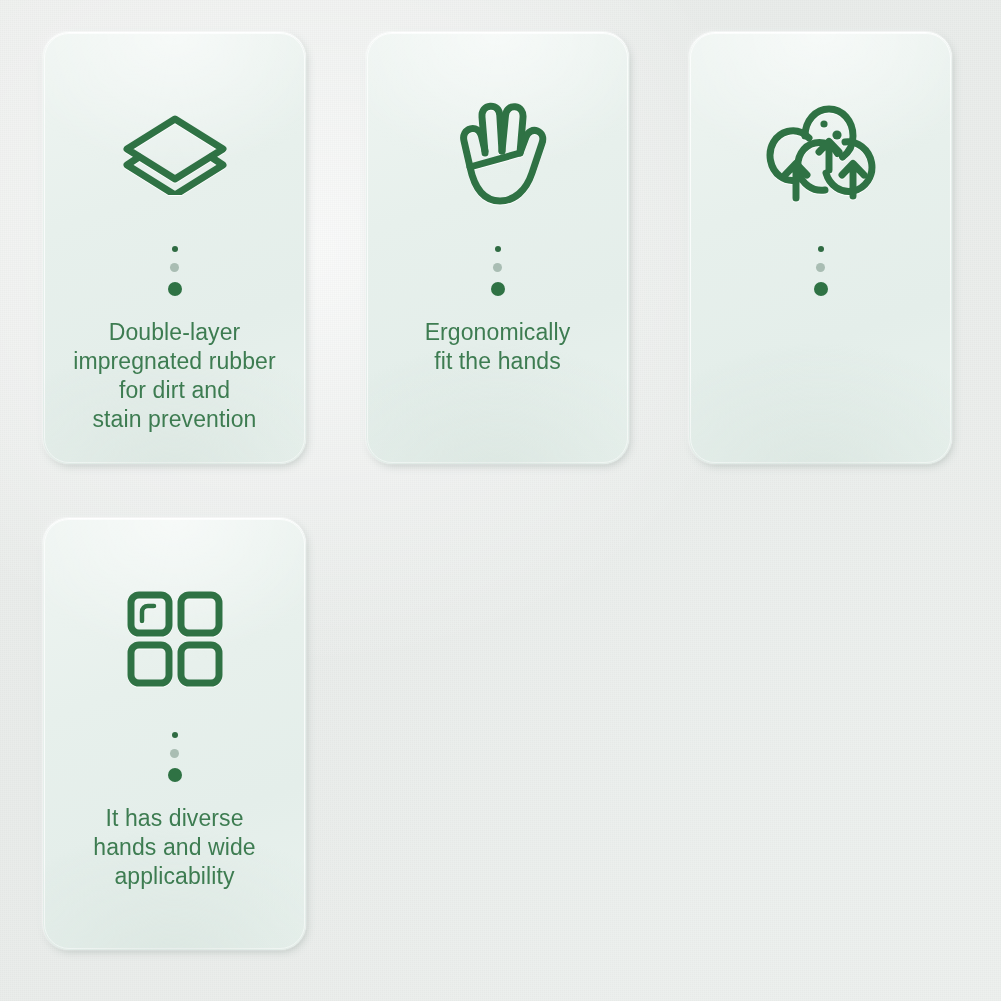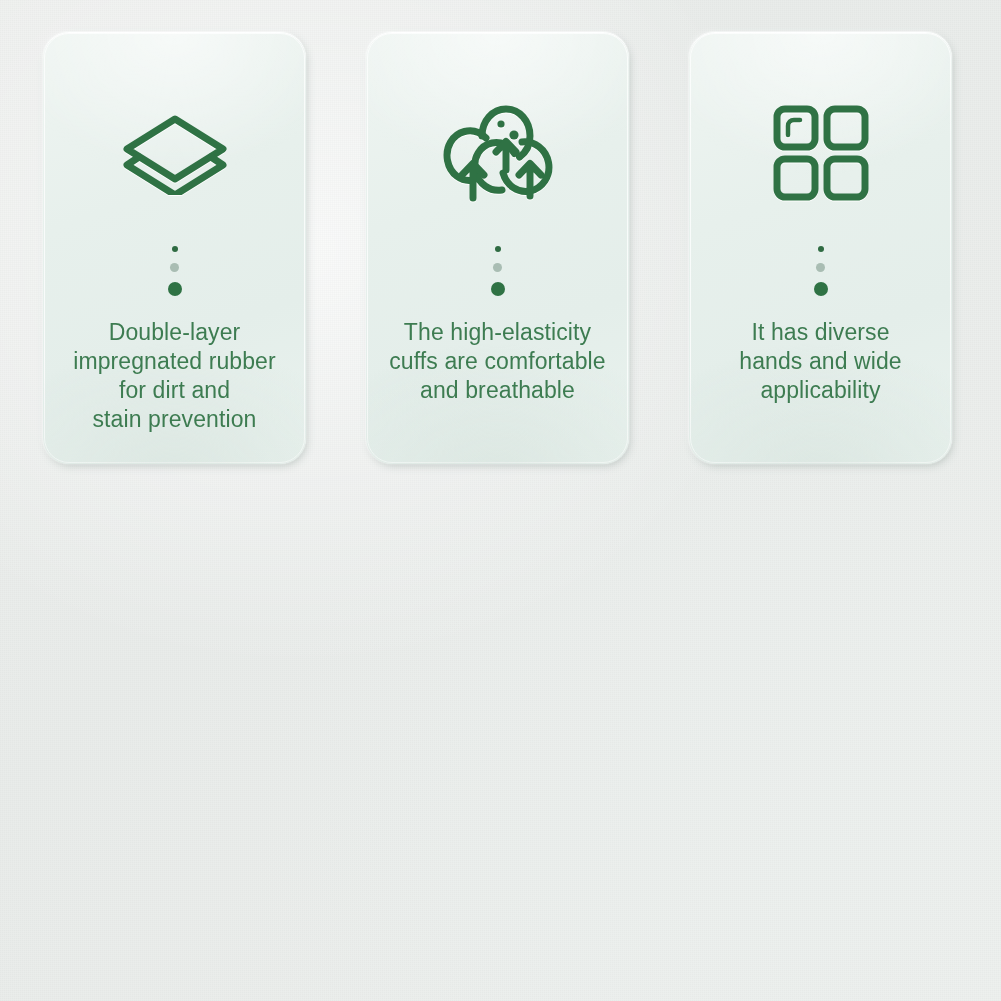--- a/index.html
+++ b/index.html
@@ -147,43 +147,57 @@
       <span class="dot d2"></span>
       <span class="dot d3"></span>
     </div>
     <div class="card-text">Double-layer
 impregnated rubber
 for dirt and
 stain prevention</div>
   </div>
 
 
+  <div class="feature-card">
+    <div class="card-icon">
+      <svg width="100" height="104" viewBox="0 0 100 104" fill="none" stroke="#2f7244" stroke-width="7" stroke-linejoin="round" stroke-linecap="round">
+        <path d="M22 66 L16 40 C14.5 34 17.5 29 22.5 27.8 C27.5 26.6 32 29.6 33.5 35.2 L37 50"></path>
+        <path d="M37 52 L34 16 C33.5 10 37 5.5 42.2 5.2 C47.5 4.8 51.3 8.5 51.8 14.2 L54 50"></path>
+        <path d="M54 50 L57.5 14.5 C58 8.8 62 5.2 67.2 5.8 C72.4 6.4 75.5 10.8 75 16.5 L72 52"></path>
+        <path d="M72 52 L78 36 C80 30.6 84.8 28.2 89.4 30 C94 31.8 96 36.6 94 42.2 L84 72 C78 90 66 100 52 100 C38 100 27 90 22 66Z"></path>
+      </svg>
+    </div>
+    <div class="dots">
+      <span class="dot d1"></span>
+      <span class="dot d2"></span>
+      <span class="dot d3"></span>
+    </div>
+    <div class="card-text">Ergonomically
+fit the hands</div>
+  </div>
 
   <div class="feature-card">
     <div class="card-icon">
       <svg width="120" height="102" viewBox="0 0 120 102" fill="none" stroke="#2f7244" stroke-width="7" stroke-linejoin="round" stroke-linecap="round">
         <path d="M44 34 C44 19 54.5 7 68 7 C81.5 7 92 19 92 34 C92 43 88 50.5 81.5 55"></path>
         <path d="M48 36 C42 30 34 27.5 26.5 29.5 C14.5 32.6 7 45 9.5 58.5 C12 72 23.5 80.5 35.5 78"></path>
         <path d="M84 40 C96.5 38.5 108 47.5 110.5 60.5 C113 74 104.5 86.5 92 89 C80 91.4 68.5 83.5 65 71"></path>
         <path d="M64 88 C52 90 40.5 82 37.5 69 C34.5 56 42 43.5 54 41 C63 39 72 43.5 76.5 51.5"></path>
         <path d="M35 96 L35 62 M24 73 L35 61.5 L46 73"></path>
         <path d="M68 68 L68 40 M58 50 L68 39.5 L78 50"></path>
         <path d="M92 94 L92 62 M81 73 L92 61.5 L103 73"></path>
         <circle cx="63" cy="22" r="3.6" fill="#2f7244" stroke="none"></circle>
         <circle cx="76" cy="33" r="4.6" fill="#2f7244" stroke="none"></circle>
       </svg>
     </div>
     <div class="dots">
       <span class="dot d1"></span>
       <span class="dot d2"></span>
       <span class="dot d3"></span>
     </div>
-    <div class="card-text">The high-elasticity
-cuffs are comfortable
-and breathable</div>
   </div>
 
 
   <div class="feature-card">
     <div class="card-icon">
       <svg width="96" height="96" viewBox="0 0 96 96" fill="none" stroke="#2f7244" stroke-width="7" stroke-linejoin="round" stroke-linecap="round">
         <rect x="4" y="4" width="38" height="38" rx="8"></rect>
         <rect x="54" y="4" width="38" height="38" rx="8"></rect>
         <rect x="4" y="54" width="38" height="38" rx="8"></rect>
         <rect x="54" y="54" width="38" height="38" rx="8"></rect>

